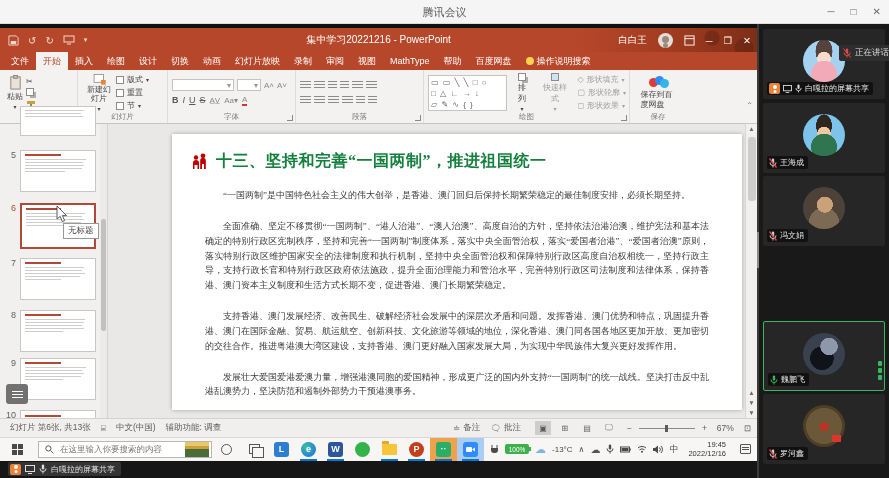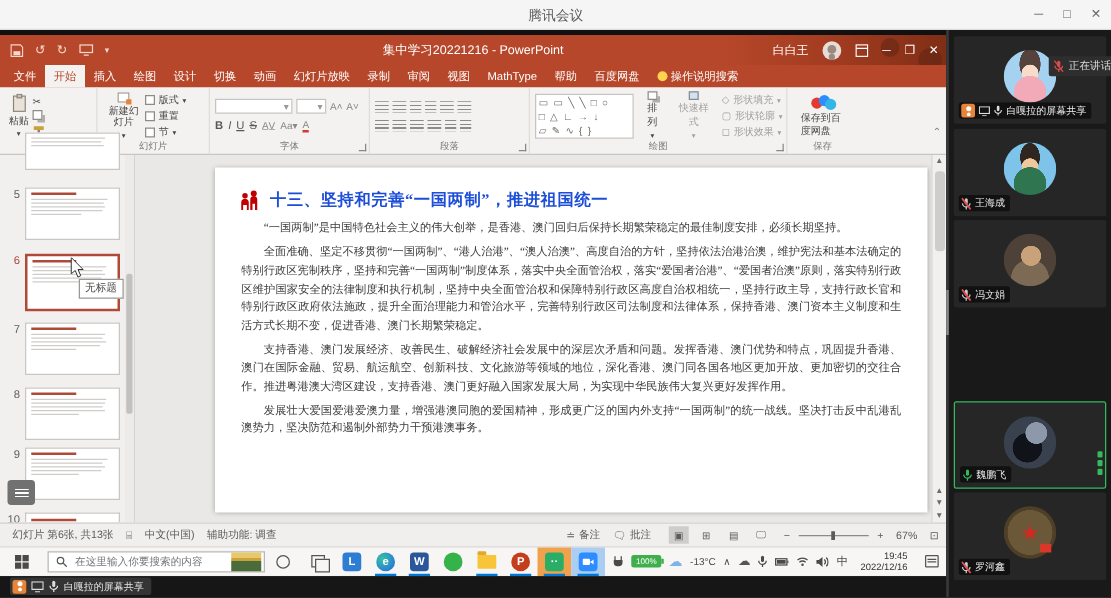--- a/index.html
+++ b/index.html
@@ -76,23 +76,23 @@
   .tscroll .th{position:absolute;left:1px;width:5px;top:95px;height:112px;background:#c3c1bf;border-radius:2px;}
   .floatbtn{position:absolute;left:6px;top:260px;width:22px;height:20px;border-radius:3px;background:#717171;display:flex;align-items:center;justify-content:center;}
   .floatbtn .b{width:11px;height:7px;background:repeating-linear-gradient(#fff 0 1px,transparent 1px 3px);}
   .tooltip{position:absolute;left:63px;top:99px;background:#fff;border:1px solid #9b9997;font-size:8.5px;color:#4a4846;padding:1px 4px;white-space:nowrap;}
   .cursor{position:absolute;left:56px;top:82px;width:12px;height:17px;}
 
   
   .canvas{position:absolute;left:108px;top:0;width:637px;height:294px;}
   .slide{position:absolute;left:64px;top:10px;width:570px;height:276px;background:#fff;box-shadow:0 0 4px rgba(0,0,0,.3);}
   .slide-head{display:flex;align-items:center;gap:9px;margin:17px 20px 4px 20px;}
-  .slide-h1{font-family:"Liberation Serif",serif;font-size:13px;font-weight:bold;color:#1d4ed8;letter-spacing:.5px;}
+  .slide-h1{font-family:"Liberation Serif",serif;font-size:16px;font-weight:bold;color:#15803d;letter-spacing:.5px;}
   .slide-body{margin:6px 17px 0 17px;font-family:"Liberation Serif",serif;font-size:9px;color:#3c3c3c;line-height:1.65;text-align:justify;}
-  .slide-body p{margin:4px;text-indent:2em;}
+  .slide-body p{margin:16px;text-indent:2em;}
 
   
   .vscroll{position:absolute;right:0;top:0;width:12px;height:294px;background:#f1f0ef;border-left:1px solid #d8d6d4;text-align:center;font-size:6.5px;color:#6d6b69;}
   .vscroll .arrow{display:block;height:10px;line-height:10px;cursor:default;}
   .vscroll .vth{position:absolute;left:2px;top:13px;width:8px;height:64px;background:#cfcdcb;border-radius:3px;}
   .vbot{position:absolute;bottom:0;left:0;width:100%;}
 
   
   .status{position:absolute;top:390px;left:0;width:100%;height:19px;background:#f0efee;border-top:1px solid #d4d2d0;display:flex;align-items:center;font-size:8.5px;color:#5d5b59;}
   .status .sp{margin-left:10px;white-space:nowrap;display:flex;align-items:center;gap:3px;}

